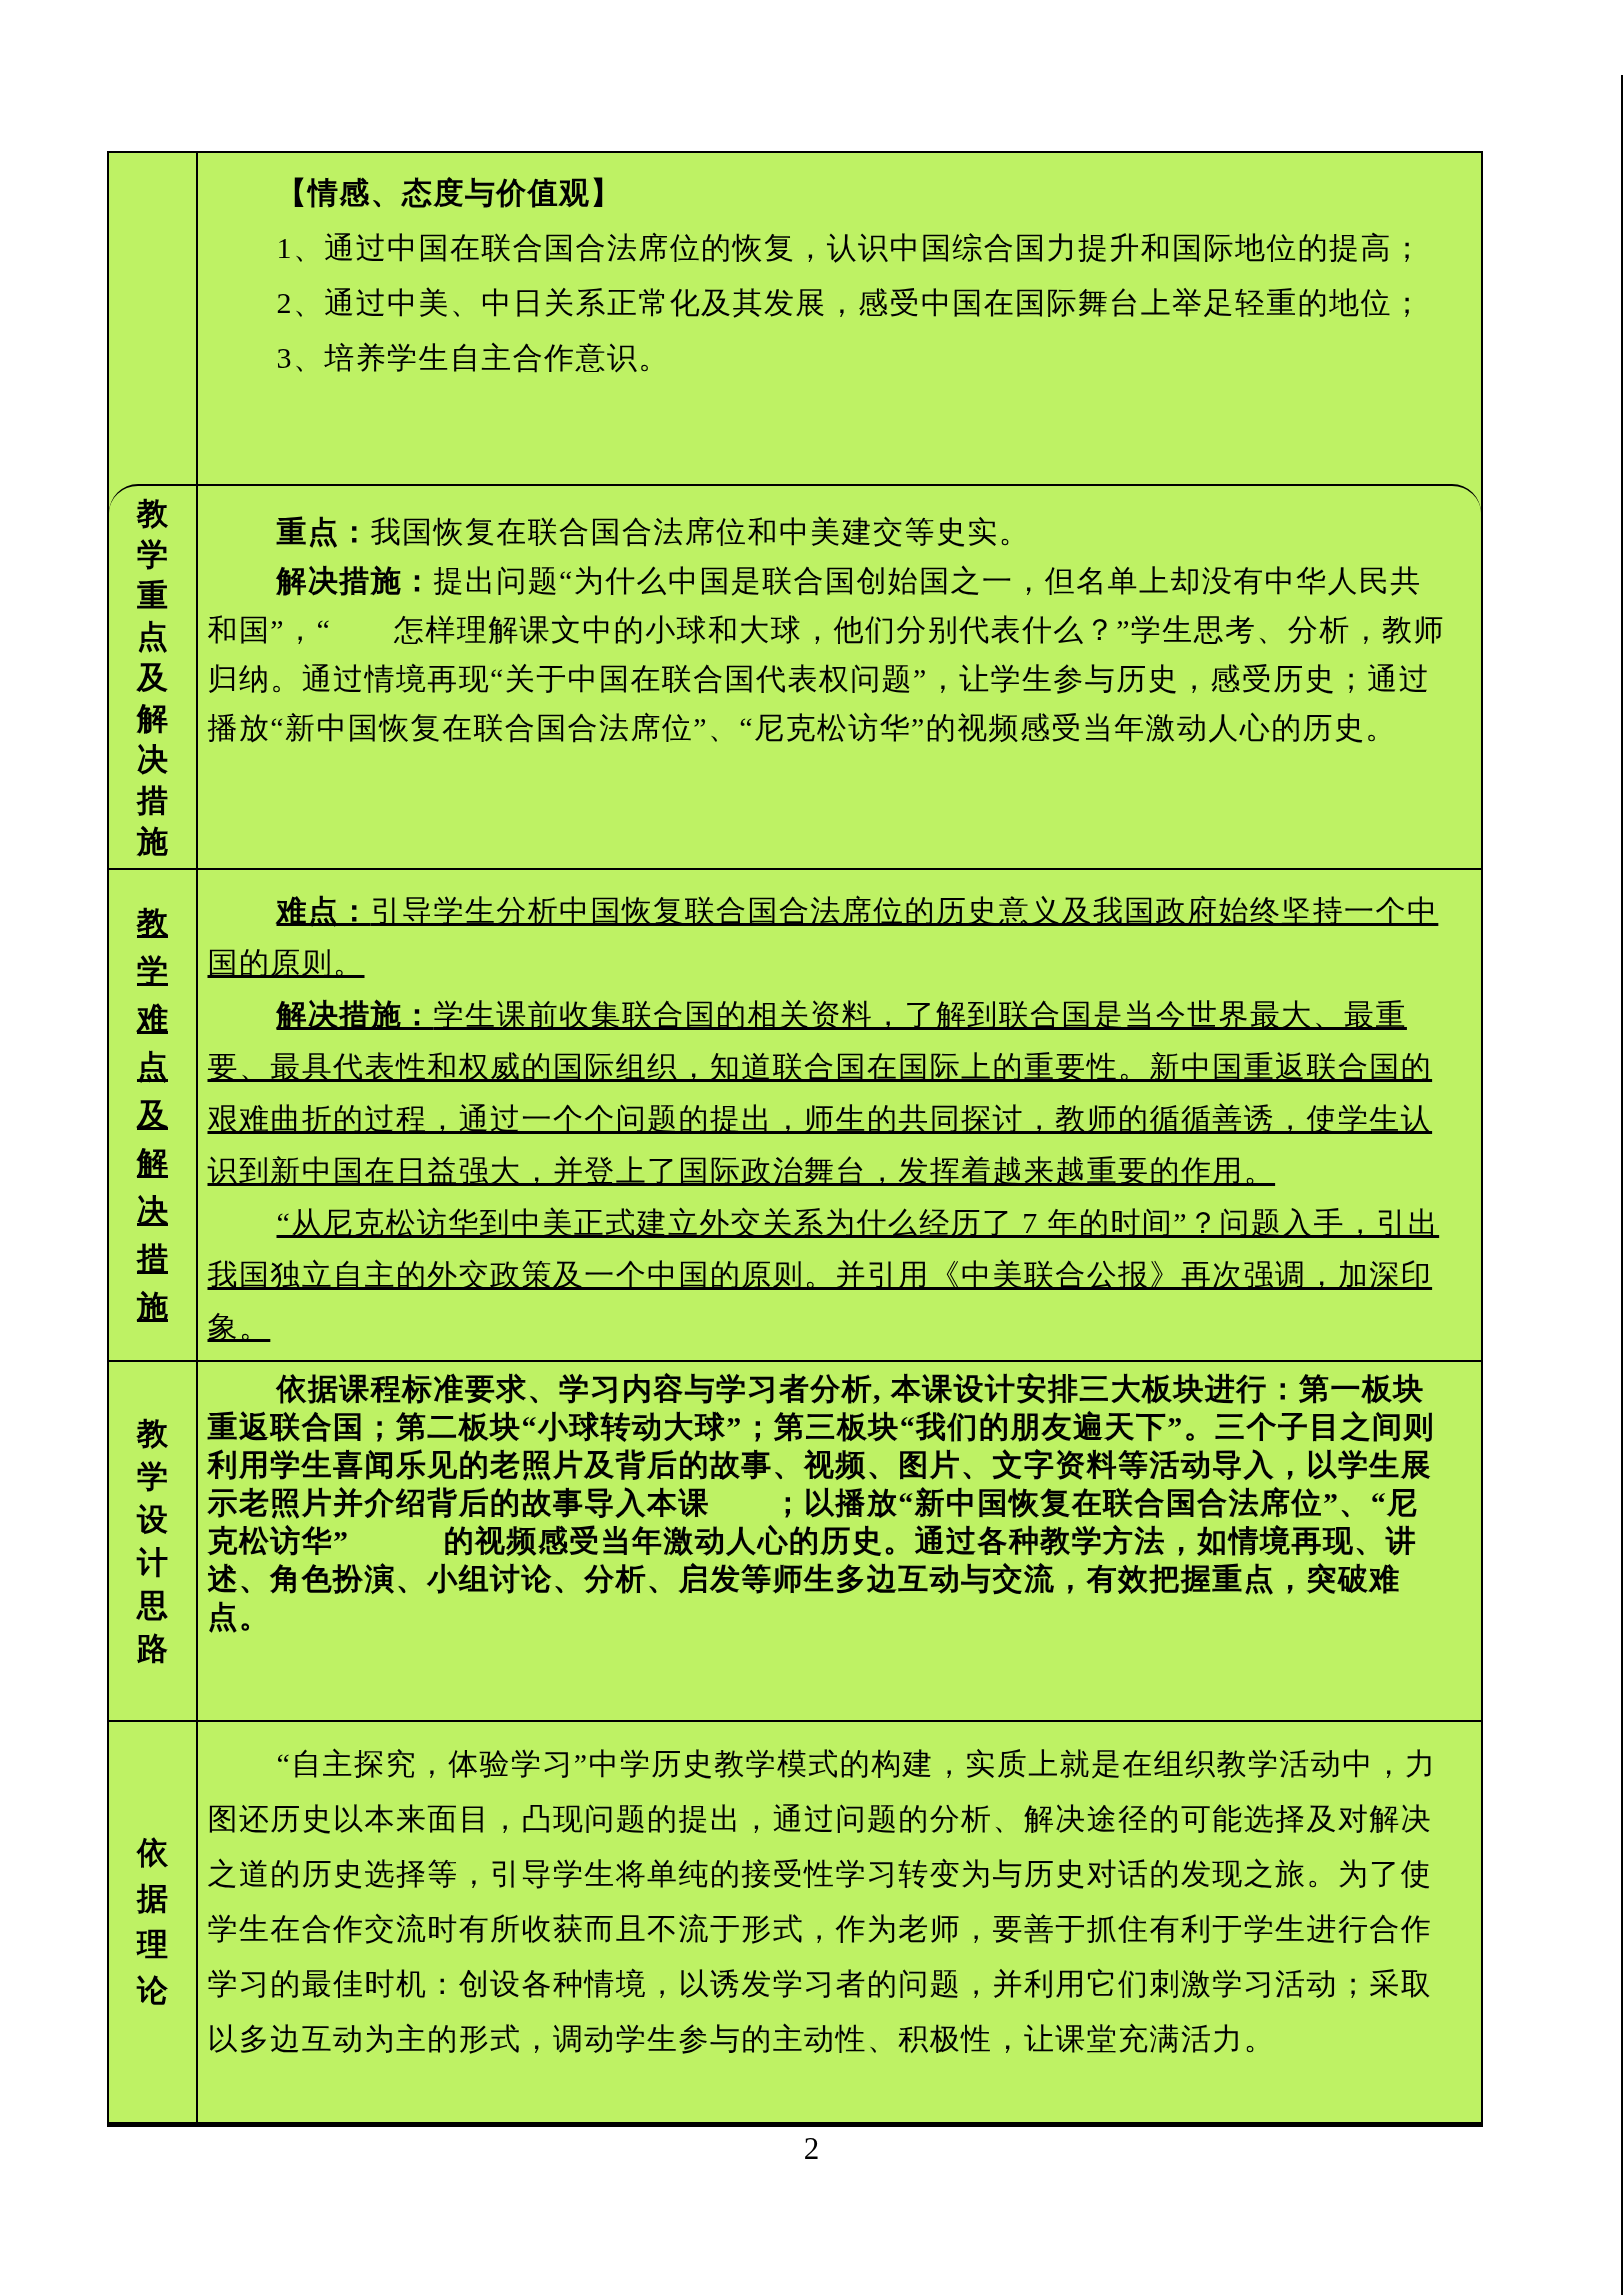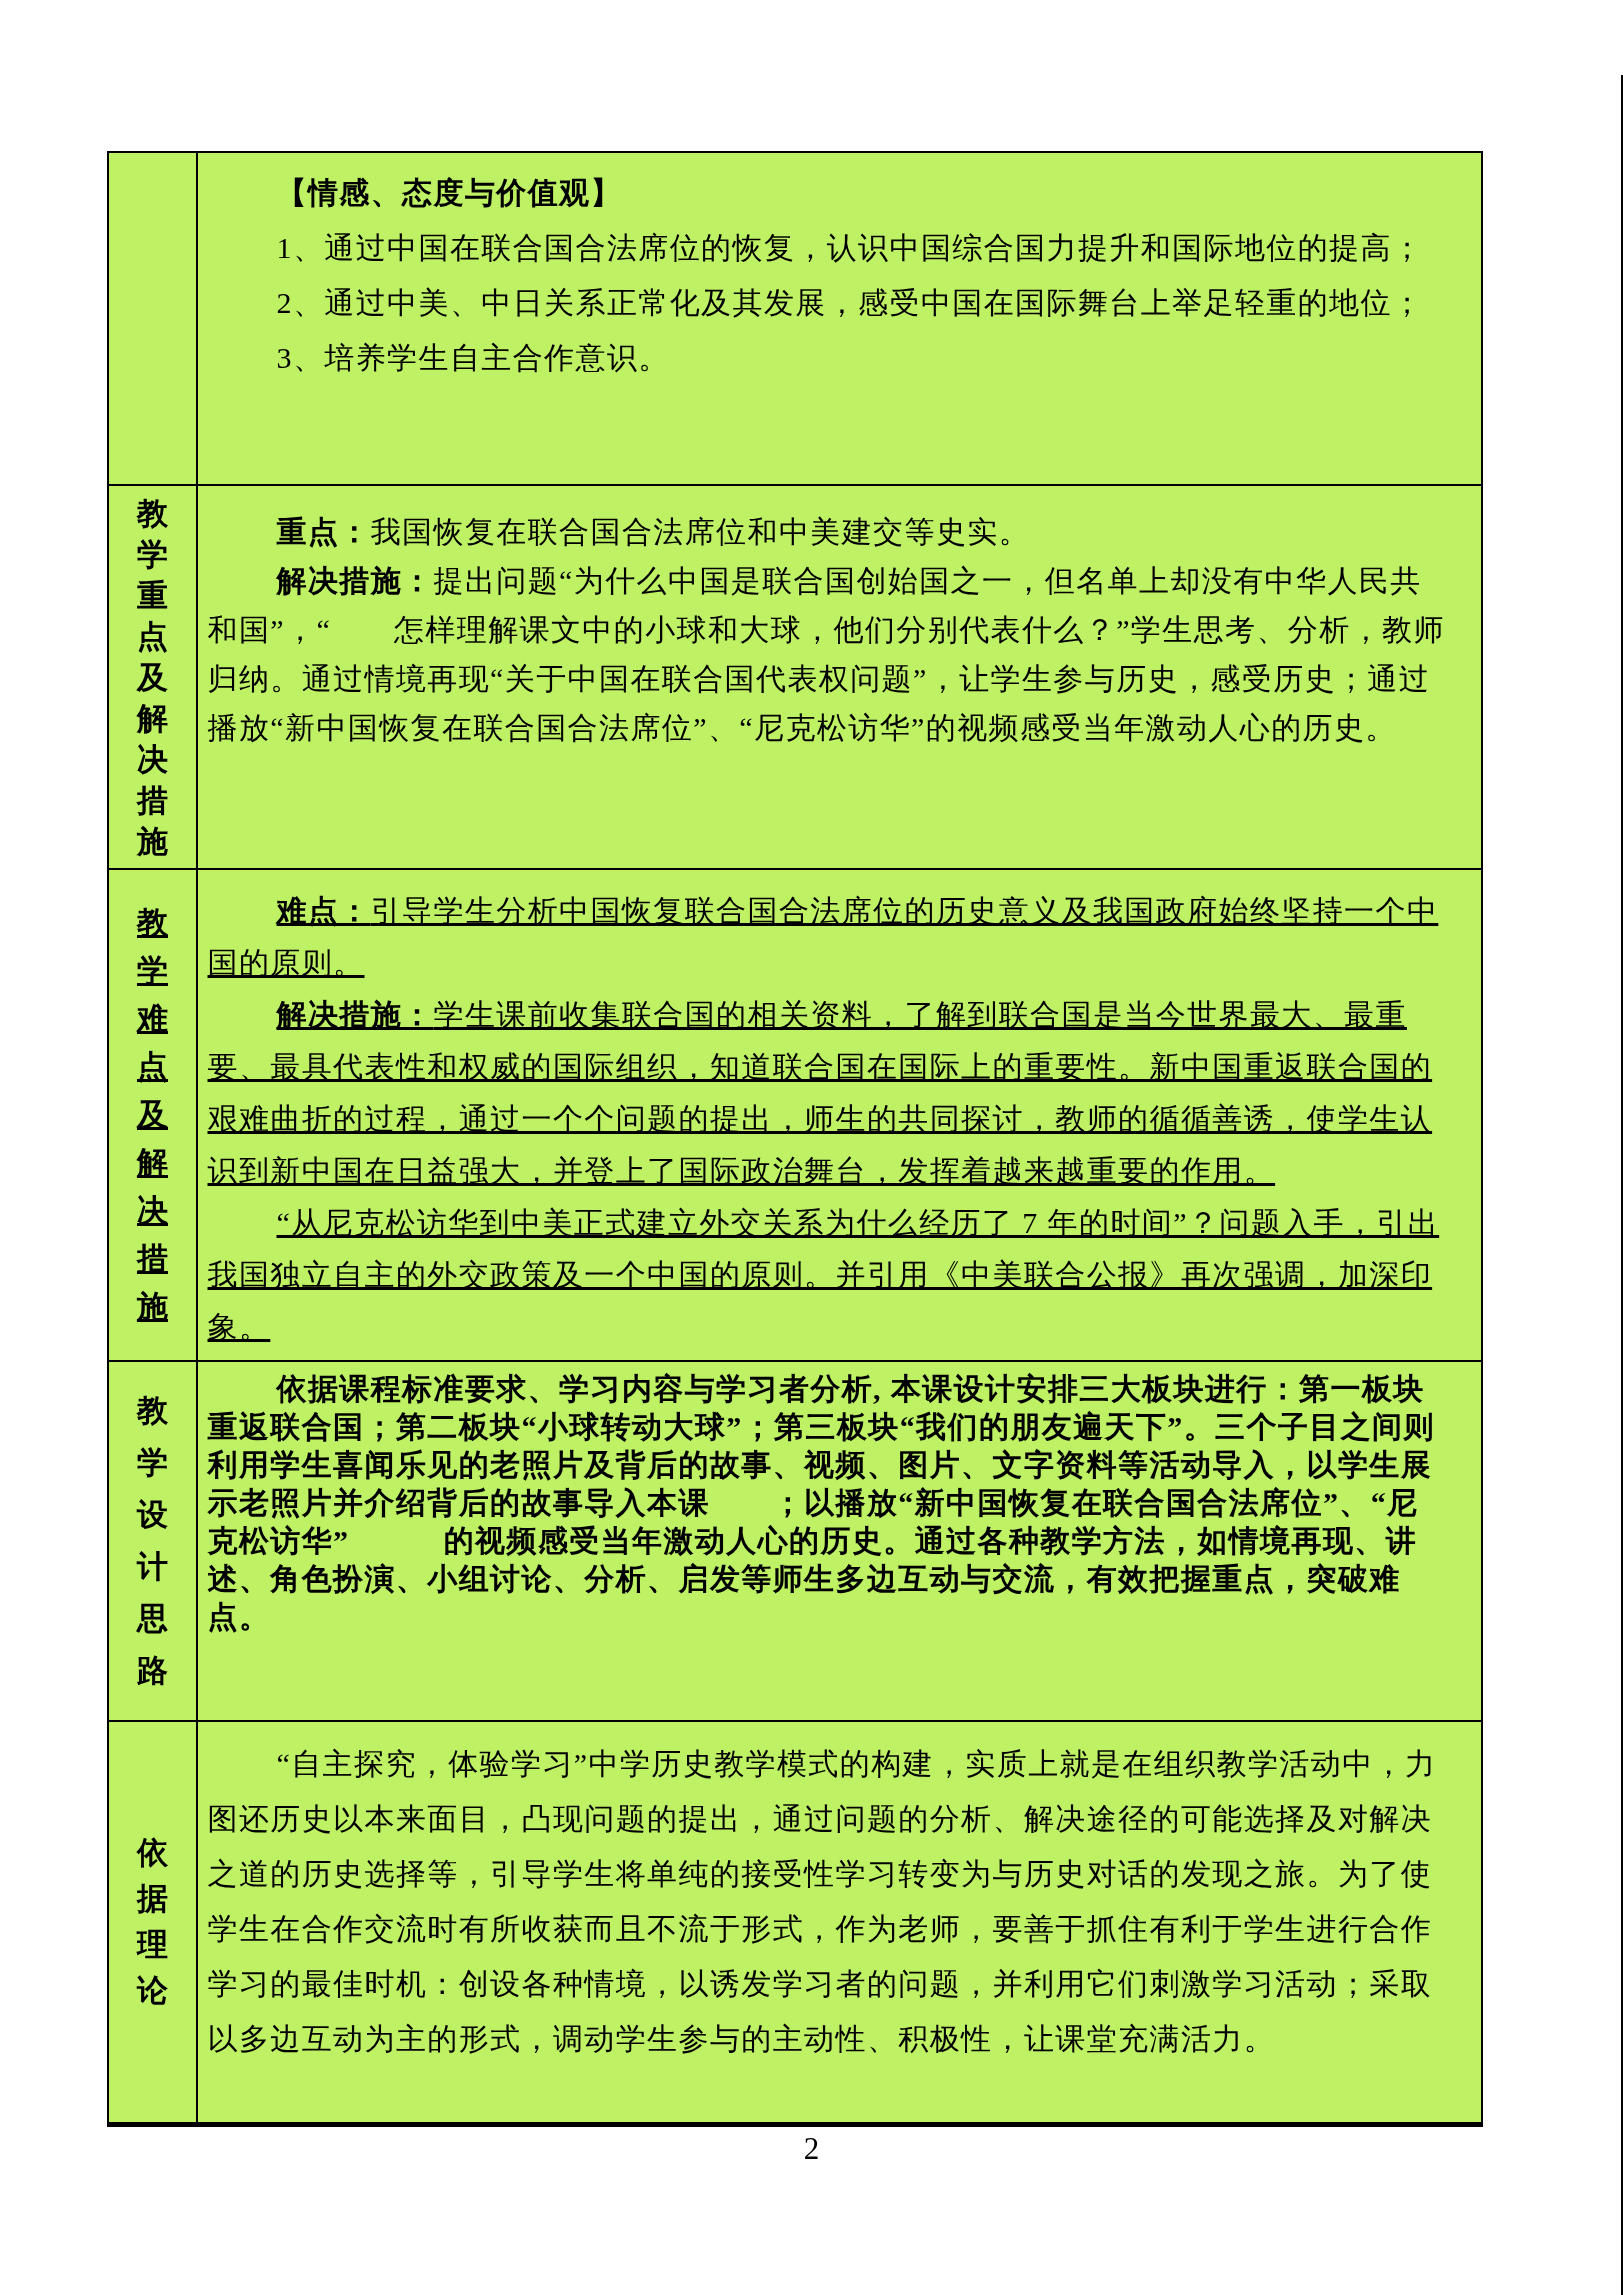--- a/index.html
+++ b/index.html
@@ -38,21 +38,21 @@
     display: flex;
     align-items: stretch;
   }
   .row + .row {
     border-top: 2px solid #000000;
   }
   .row-1, .row-3 {
     border-top-width: 2.7px;
   }
   .row-0 { min-height: 331px; }
-  .row-1 { min-height: 382px; }
+  .row-1 { min-height: 382px; border-radius: 29px; }
   .row-2 { min-height: 490px; text-decoration: underline; }
   .row-3 { min-height: 358px; }
   .row-4 { min-height: 400px; }
 
   .label-cell {
     flex: 0 0 87px;
     border-right: 2px solid #000000;
     display: flex;
     align-items: center;
     justify-content: center;
@@ -61,21 +61,21 @@
     width: 1.06em;
     font-size: 31px;
     font-weight: bold;
     letter-spacing: 0;
     word-break: break-all;
     text-align: center;
     line-height: 45px;
   }
   .row-1 .label-text { line-height: 41px; }
   .row-2 .label-text { line-height: 48px; }
-  .row-3 .label-text { line-height: 52px; }
+  .row-3 .label-text { line-height: 43px; }
   .row-4 .label-text { line-height: 46px; }
 
   .content-cell {
     flex: 1 1 auto;
     padding: 17.7px 33px 0 9.5px;
     font-size: 30px;
     letter-spacing: 1.4px;
     line-height: 52px;
   }
   .row-0 .content-cell { line-height: 55px; padding-top: 12.3px; }

